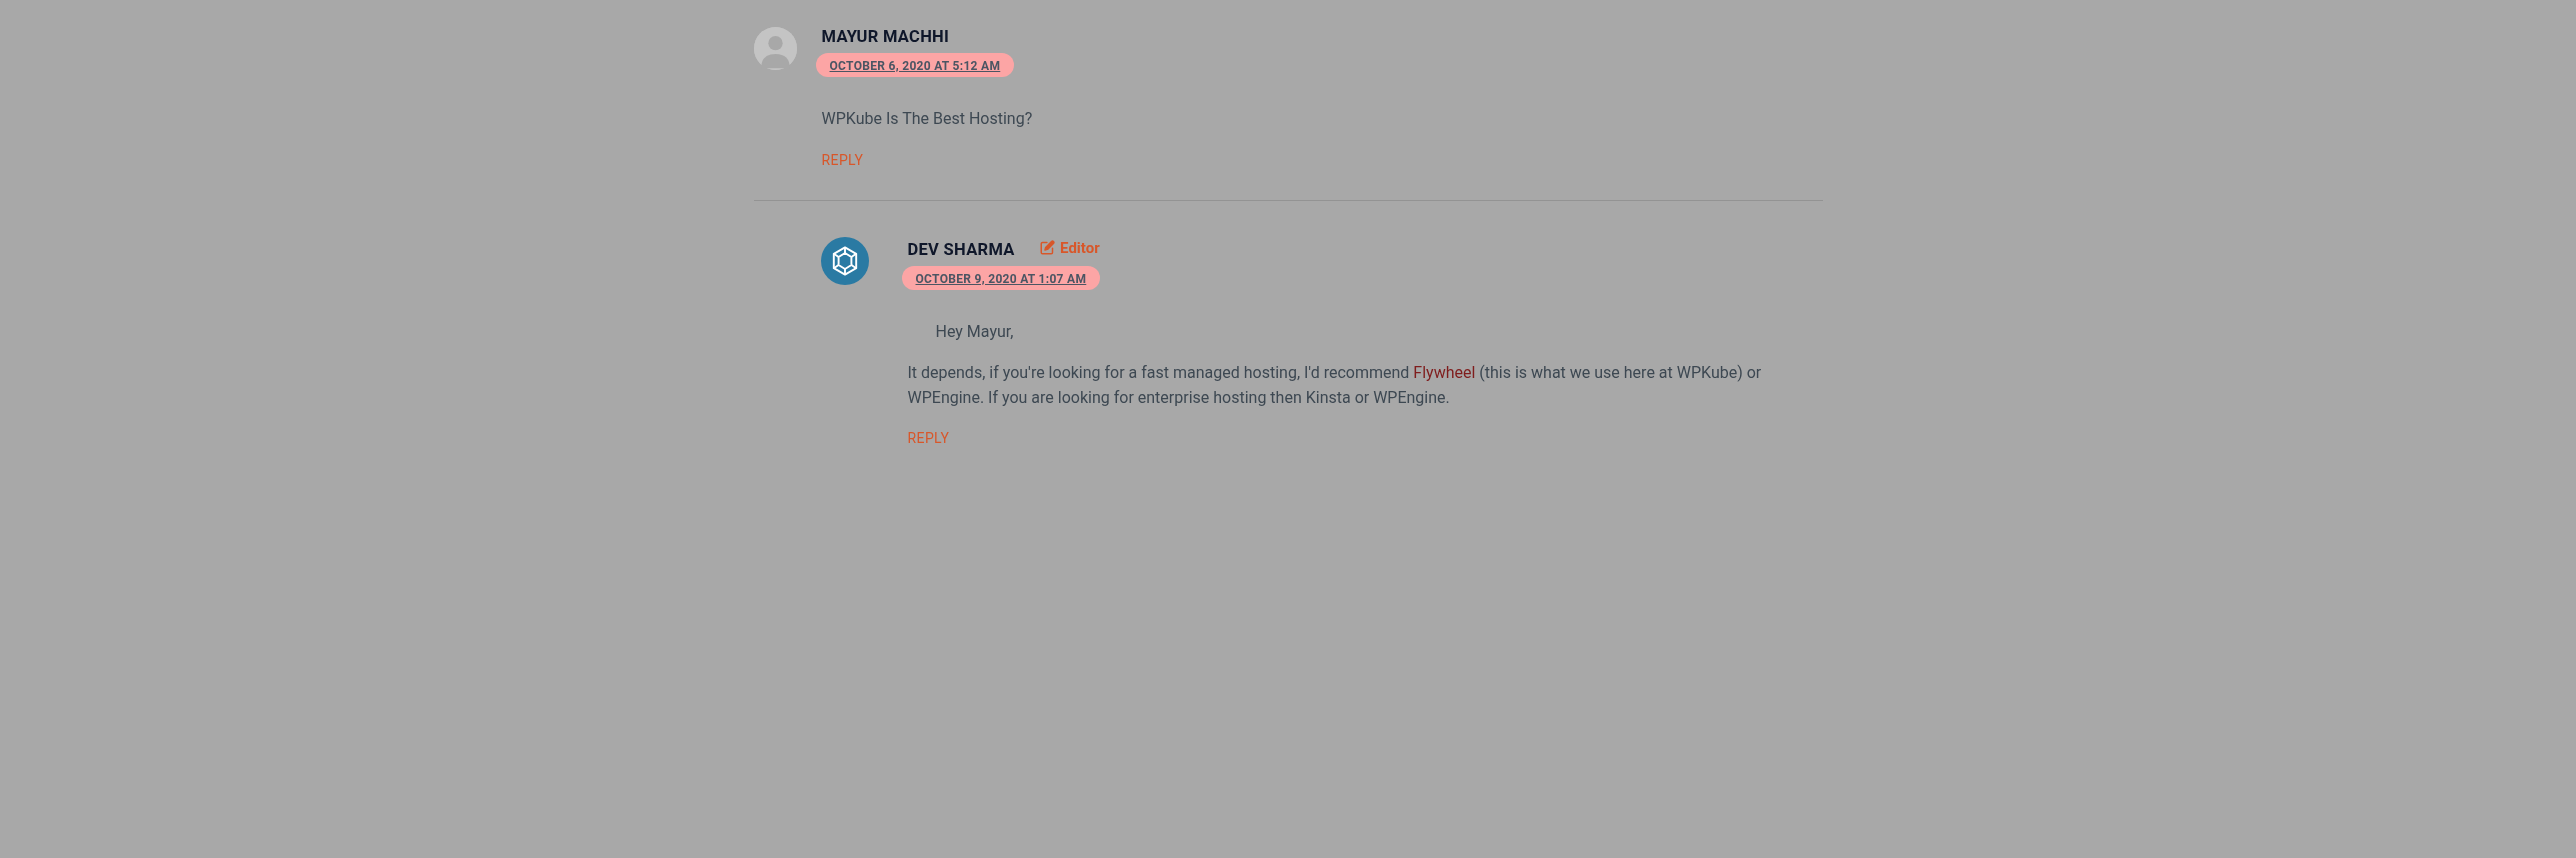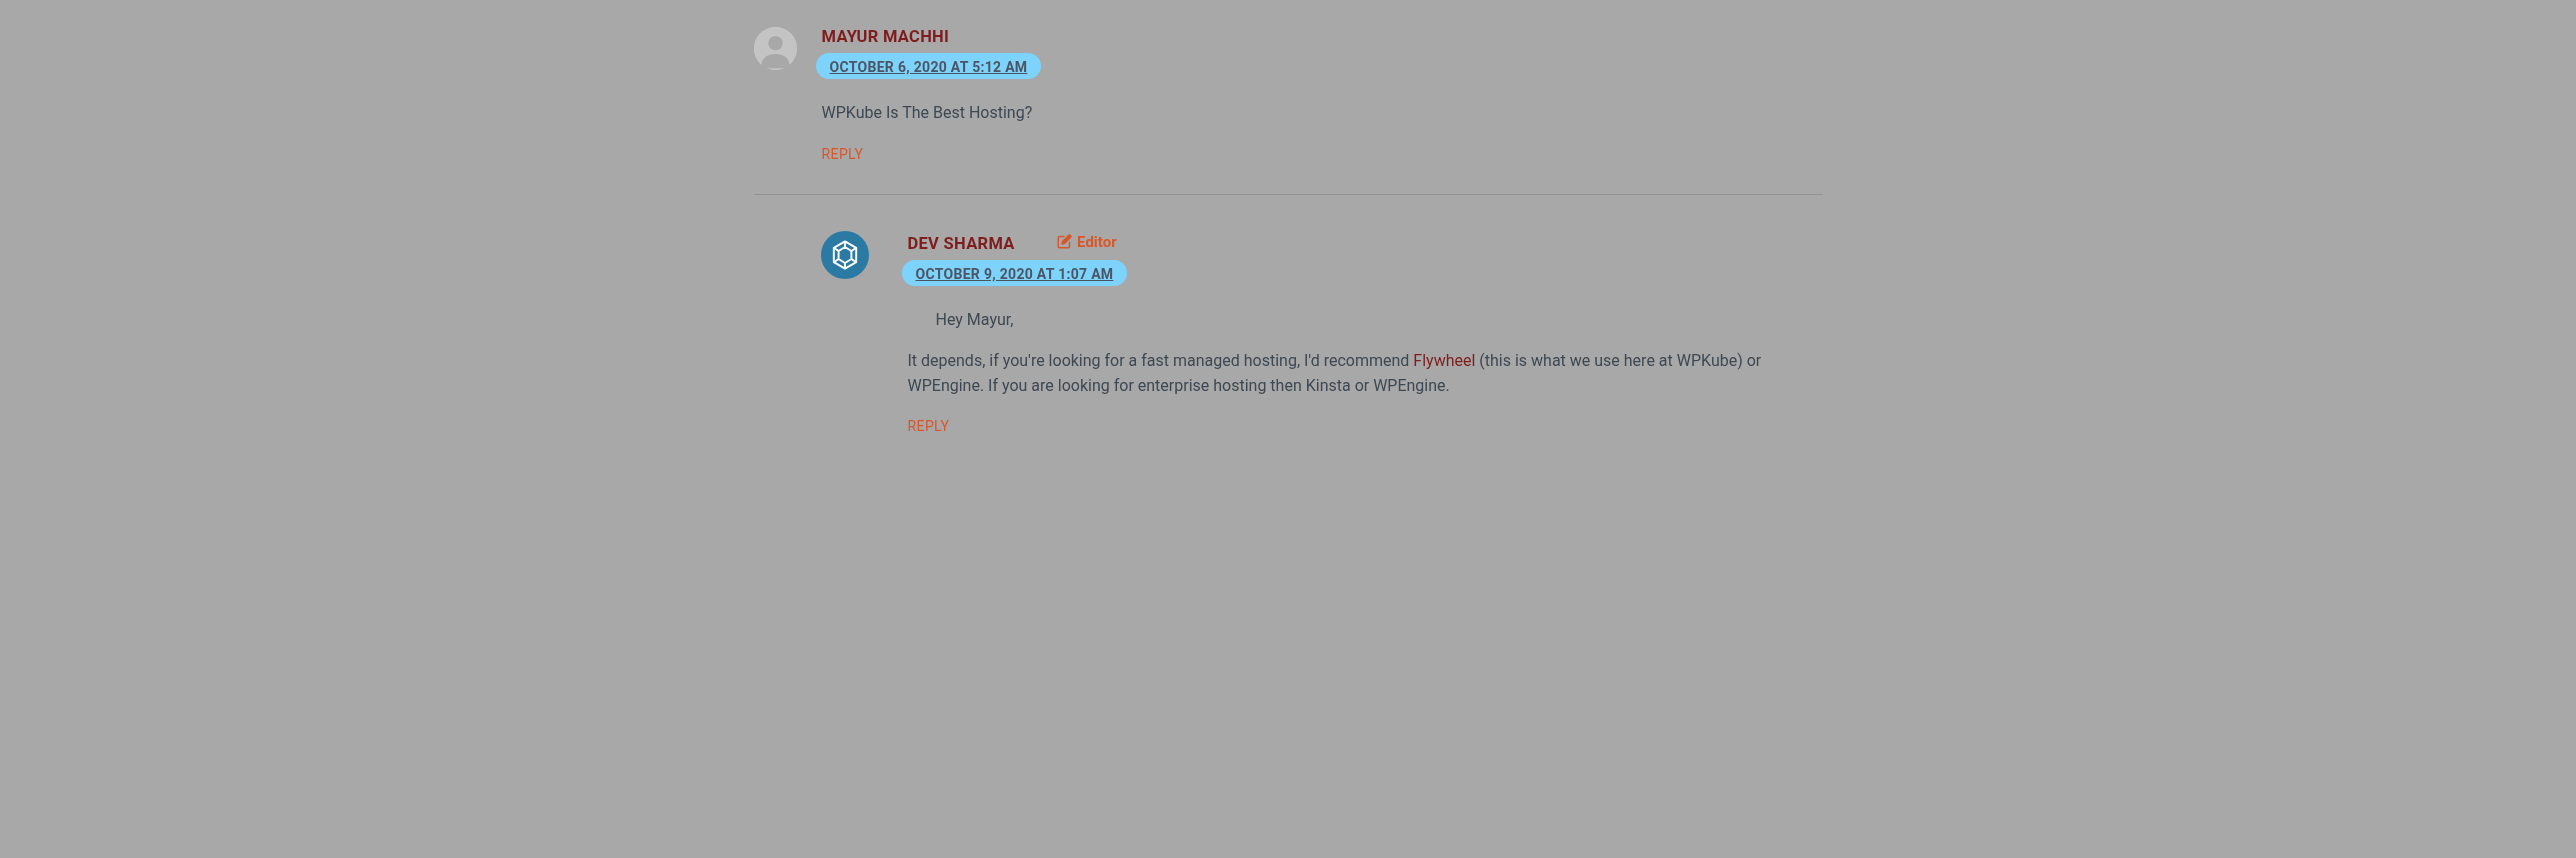--- a/index.html
+++ b/index.html
@@ -51,44 +51,43 @@
   .author-row {
     display: flex;
     align-items: center;
     gap: 25px;
     margin-bottom: 7.2px;
   }
   .author-name {
     font-weight: 700;
     font-size: 16.5px;
     letter-spacing: 0.3px;
-    color: #7f1d1d;
+    color: #0f172a;
     text-transform: uppercase;
   }
   .editor-badge {
     color: #d8572a;
     font-weight: 700;
     font-size: 15px;
     display: inline-flex;
     align-items: center;
     gap: 5.4px;
-    margin-left: 17px;
   }
   .editor-badge svg { display: block; }
   .timestamp {
     display: inline-block;
-    background: #7dd3fc;
+    background: #fca5a5;
     border-radius: 894px;
     padding: 5.4px 13.4px 4.5px;
     font-weight: 700;
-    font-size: 14px;
+    font-size: 12px;
     letter-spacing: 0.3px;
     text-transform: uppercase;
     color: #4b5563;
-    margin-bottom: 22px;
+    margin-bottom: 30px;
     margin-left: -5.4px;
   }
   .comment-text {
     font-size: 16px;
     line-height: 1.55;
     color: #3d4852;
     margin-bottom: 19.7px;
   }
   .comment-text p { margin-bottom: 16px; }
   .comment-text p:last-child { margin-bottom: 0; }

